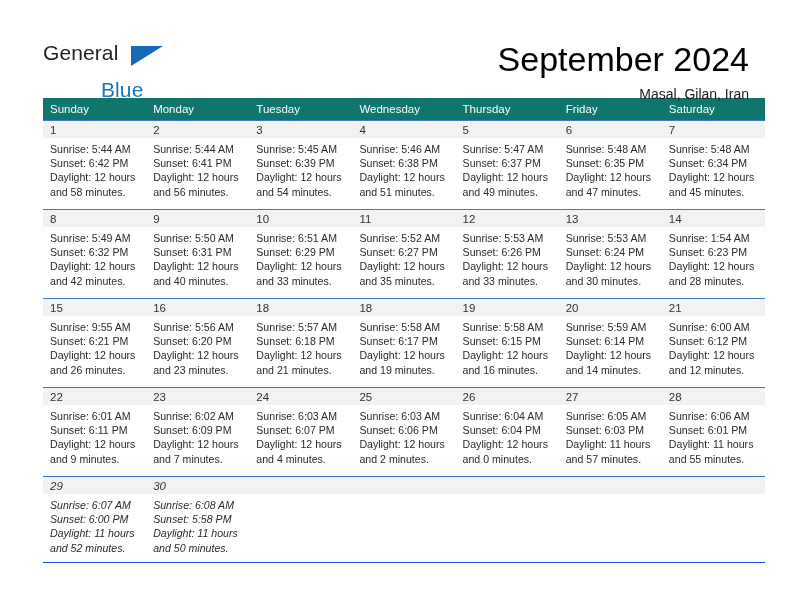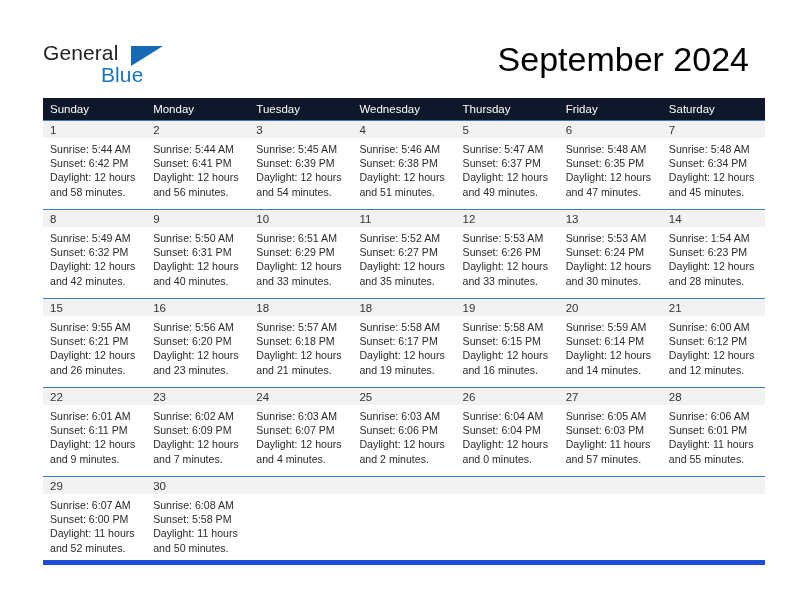--- a/index.html
+++ b/index.html
@@ -48,21 +48,21 @@
     left: 88px;
     top: 8px;
     width: 0;
     height: 0;
     border-left: 32px solid #166ab5;
     border-bottom: 20px solid transparent;
   }
   .brand-blue {
     position: absolute;
     left: 58px;
-    top: 26px;
+    top: 41px;
     font-size: 21px;
     color: #1b75bb;
     letter-spacing: .1px;
   }
   .title-block {
     text-align: right;
     padding-top: 2px;
   }
   .cal-title {
     font-size: 34px;
@@ -79,38 +79,39 @@
   }
 
   
   .calendar {
     margin: 12px 35px 0 35px;
     width: 722px;
     border-collapse: collapse;
     table-layout: fixed;
   }
   .calendar th {
-    background: #0f172a;
+    background: #0f766e;
     color: #ffffff;
     font-size: 11.5px;
     font-weight: normal;
     text-align: left;
     padding: 5px 0 5px 7px;
     height: 21px;
     border: none;
   }
   .week-row > td {
     vertical-align: top;
     padding: 0;
     border-top: 1px solid #3a7cbe;
     height: 89px;
   }
   .week-row.last > td {
     height: 86px;
-    border-bottom: 5px solid #1d4ed8;
+    border-bottom: 1px solid #1d4ed8;
+    font-style: italic;
   }
   .daycell {
     height: 100%;
     background: #ffffff;
   }
   .daynum-bar {
     background: #f2f2f2;
     height: 17px;
     padding: 1px 0 0 7px;
     font-size: 11.5px;
@@ -136,20 +137,21 @@
   <div class="header">
 
     <div class="brand">
       <span class="brand-general">General</span>
       <span class="brand-triangle"></span>
       <span class="brand-blue">Blue</span>
     </div>
 
     <div class="title-block">
       <div class="cal-title">September 2024</div>
+      <div class="cal-subtitle">Masal, Gilan, Iran</div>
     </div>
 
   </div>
 
   <table class="calendar">
     <thead>
       <tr>
         <th>Sunday</th>
         <th>Monday</th>
         <th>Tuesday</th>

